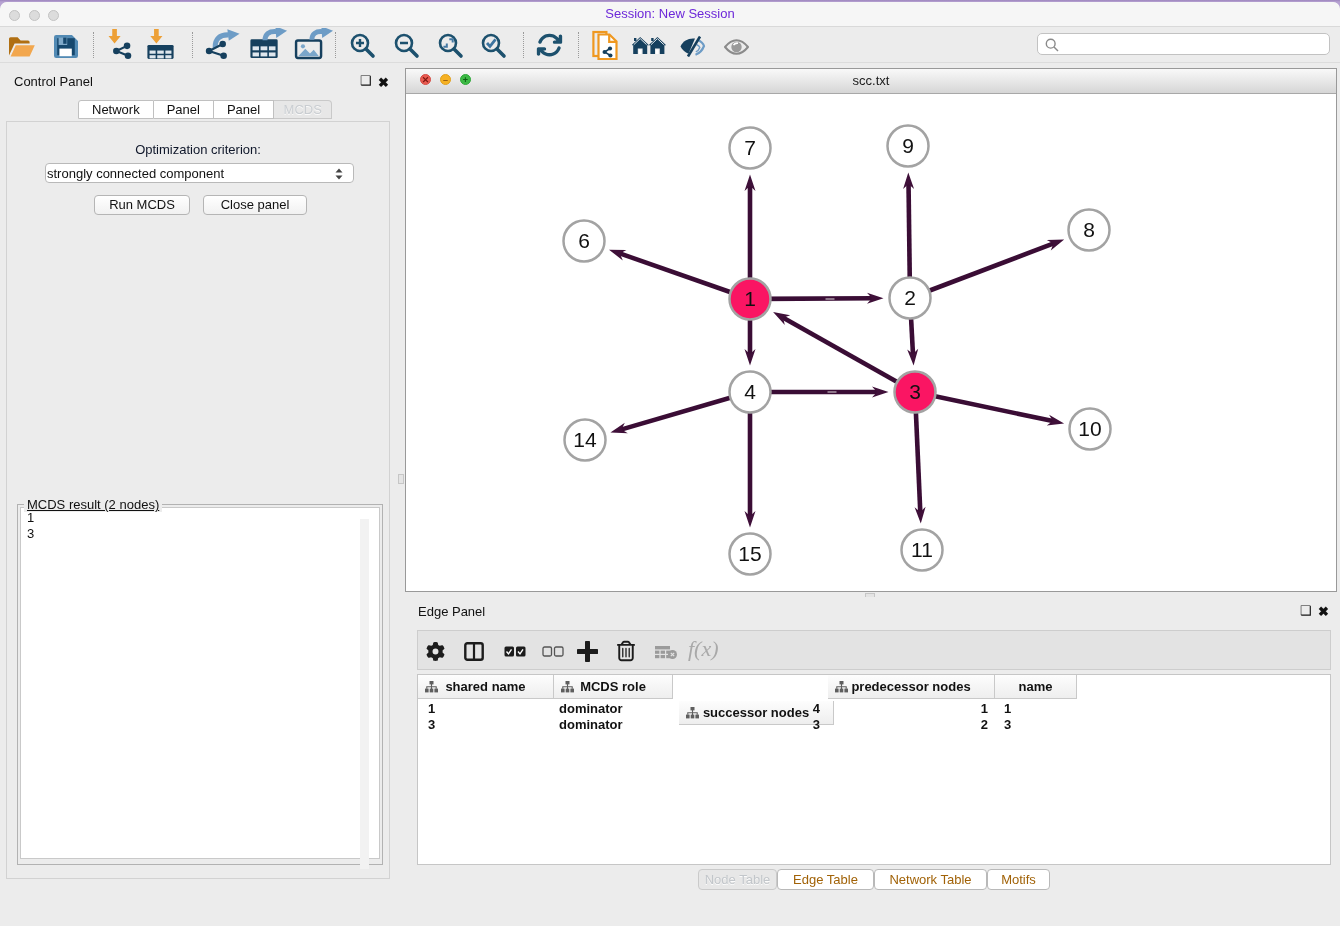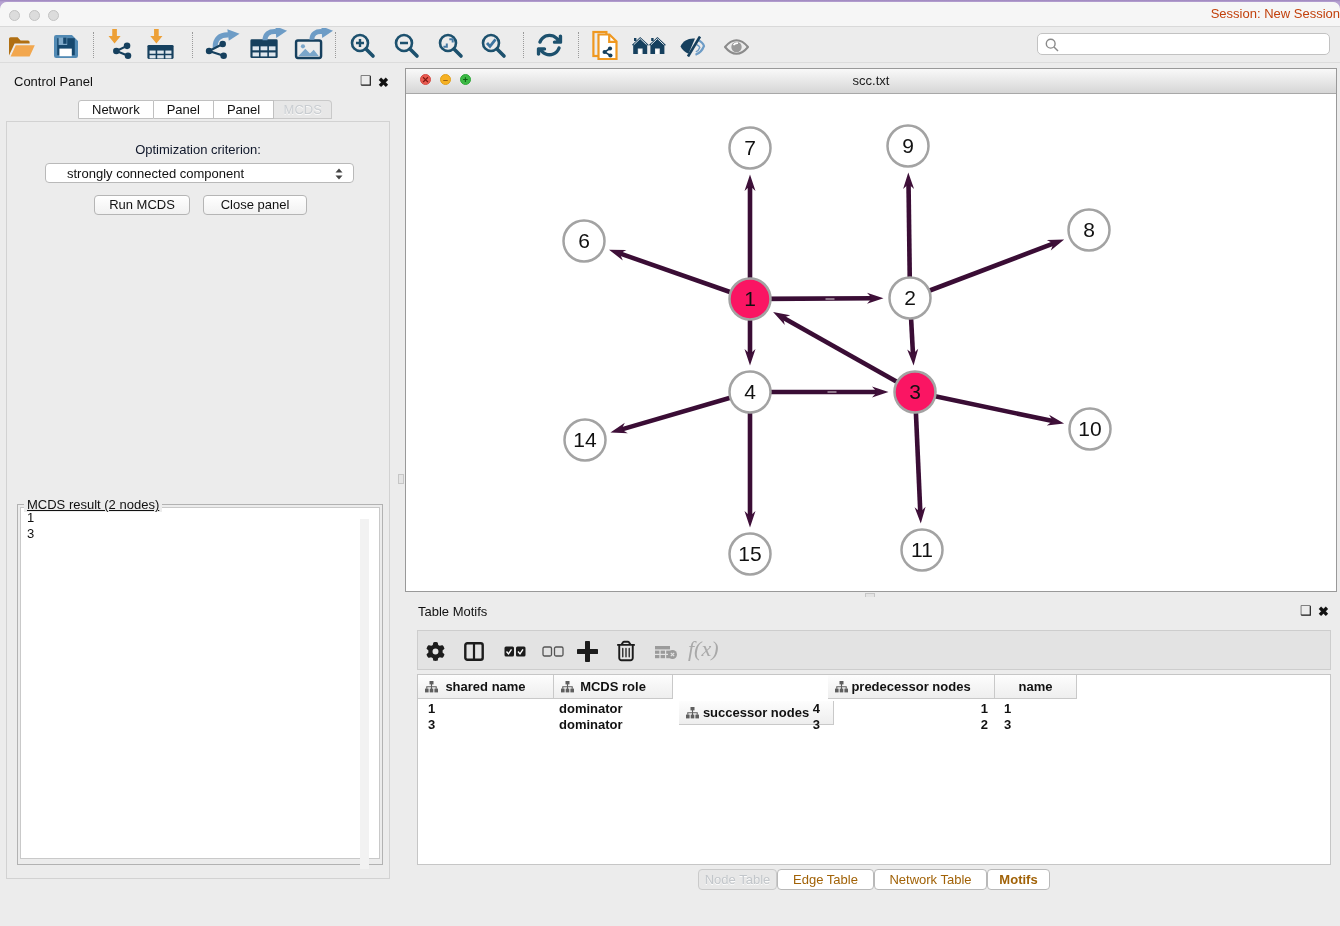--- a/index.html
+++ b/index.html
@@ -7,22 +7,22 @@
   body { font-family:"Liberation Sans", sans-serif; position:relative;
          background:linear-gradient(#9d85bd, #b7a2d2 2px, #b7a2d2); }
   
   #win { position:absolute; left:0; top:2px; width:1340px; height:924px;
          background:#ececec; border-radius:7px 7px 0 0; overflow:hidden; }
   
   #titlebar { position:absolute; left:0; top:0; width:100%; height:25px;
               background:#f6f6f6; border-bottom:1px solid #d9d9d9; border-radius:7px 7px 0 0;}
   .tl { position:absolute; top:8px; width:11px; height:11px; border-radius:50%;
         background:#dcdcdc; border:1px solid #c3c3c3; }
-  #title-text { position:absolute; top:4px; left:0; width:100%; text-align:right;
-                font-size:13px; color:#c2410c; }
+  #title-text { position:absolute; top:4px; left:0; width:100%; text-align:center;
+                font-size:13px; color:#6d28d9; }
   
   #toolbar { position:absolute; left:0; top:25px; width:100%; height:36px;
              background:#ececec; border-bottom:1px solid #dcdcdc; }
   .sep { position:absolute; top:5px; height:26px; width:0;
          border-left:1px dotted #9a9a9a; }
   .ticon { position:absolute; top:3px; }
   
   #searchbox { position:absolute; left:1037px; top:6px; width:293px; height:22px;
                background:#fff; border:1px solid #c2c2c2; border-radius:5px; }
   
@@ -34,21 +34,21 @@
          font-size:13px; color:#111; text-align:center; line-height:18px; padding:0 13px; }
   .tab.first { border-left:1px solid #c0c0c0; border-radius:3px 0 0 0; }
   .tab.sel { background:#e7e7e7; color:#c9cdd1; border-radius:0 4px 0 0;
              border-color:#c9c9c9; text-shadow:0 1px 0 #fafafa; }
   #cp-body { position:absolute; left:6px; top:57px; width:384px; height:758px;
              border:1px solid #d2d2d2; background:#ececec; }
   #opt-label { position:absolute; left:0; top:20px; width:100%; text-align:center;
                font-size:13px; color:#0f172a; }
   #combo { position:absolute; left:38px; top:41px; width:309px; height:20px; background:#fff;
            border:1px solid #b9b9b9; border-radius:4px; font-size:13px; color:#111;
-           line-height:19px; padding-left:21px; }
+           line-height:19px; padding-left:1px; }
   .btn { position:absolute; height:20px; background:linear-gradient(#ffffff,#f1f1f1);
          border:1px solid #b5b5b5; border-radius:4px; font-size:13px; color:#111;
          text-align:center; line-height:18px; }
   
   #mcds-box { position:absolute; left:10px; top:375px; width:366px; height:368px; }
   #mcds-border { position:absolute; left:0; top:7px; width:100%; height:361px;
                  border:1px solid #b2b2b2; }
   #mcds-legend { position:absolute; left:7px; top:0; background:#ececec; padding:0 3px;
                  font-size:13px; color:#111;text-decoration:underline; }
   #mcds-white { position:absolute; left:3px; top:10px; width:360px; height:352px;
@@ -342,21 +342,21 @@
         <text x="344" y="305">4</text>
           <text x="509" y="305">3</text>
         <text x="179" y="353">14</text>
           <text x="684" y="342">10</text>
         <text x="344" y="467">15</text>
           <text x="516" y="463">11</text>
       </g>
     </svg>
   </div>
   <div id="tpanel">
-    <div id="tp-title">Table Motifs</div>
+    <div id="tp-title">Edge Panel</div>
     <div class="paneicon" style="left:903px; top:6px;">❑</div>
     <div class="paneicon" style="left:921px; top:7px; font-weight:bold;">✖</div>
     <div id="tp-toolbar">
 
       <svg style="position:absolute; left:8px; top:11px;" width="19" height="19" viewBox="0 0 512 512">
         <path fill="#1c1c1c" d="M495.9 166.6c3.2 8.7 .5 18.4-6.4 24.6l-43.3 39.4c1.1 8.3 1.7 16.8 1.7 25.4s-.6 17.1-1.7 25.4l43.3 39.4c6.9 6.2 9.6 15.9 6.4 24.6c-4.4 11.9-9.7 23.3-15.8 34.3l-4.7 8.1c-6.6 11-14 21.4-22.1 31.2c-5.9 7.2-15.7 9.6-24.5 6.8l-55.7-17.7c-13.4 10.3-28.2 18.9-44 25.4l-12.5 57.1c-2 9.1-9 16.3-18.2 17.8c-13.8 2.3-28 3.5-42.5 3.5s-28.7-1.2-42.5-3.5c-9.2-1.5-16.2-8.7-18.2-17.8l-12.5-57.1c-15.8-6.5-30.6-15.1-44-25.4L83.1 425.9c-8.8 2.8-18.6 .3-24.5-6.8c-8.1-9.8-15.5-20.2-22.1-31.2l-4.7-8.1c-6.1-11-11.4-22.4-15.8-34.3c-3.2-8.7-.5-18.4 6.4-24.6l43.3-39.4C64.6 273.1 64 264.6 64 256s.6-17.1 1.7-25.4L22.4 191.2c-6.9-6.2-9.6-15.9-6.4-24.6c4.4-11.9 9.7-23.3 15.8-34.3l4.7-8.1c6.6-11 14-21.4 22.1-31.2c5.9-7.2 15.7-9.6 24.5-6.8l55.7 17.7c13.4-10.3 28.2-18.9 44-25.4l12.5-57.1c2-9.1 9-16.3 18.2-17.8C227.3 1.2 241.5 0 256 0s28.7 1.2 42.5 3.5c9.2 1.5 16.2 8.7 18.2 17.8l12.5 57.1c15.8 6.5 30.6 15.1 44 25.4l55.7-17.7c8.8-2.8 18.6-.3 24.5 6.8c8.1 9.8 15.5 20.2 22.1 31.2l4.7 8.1c6.1 11 11.4 22.4 15.8 34.3zM256 336a80 80 0 1 0 0-160 80 80 0 1 0 0 160z"></path>
       </svg>
 
       <svg style="position:absolute; left:46px; top:11px;" width="20" height="19" viewBox="0 0 20 19">
         <rect x="1.3" y="1.3" width="17.4" height="16.4" rx="2" fill="none" stroke="#1c1c1c" stroke-width="2.4"></rect>
@@ -448,15 +448,15 @@
       <div class="td" style="left:586px;top:26px;">1</div>
       <div class="td" style="left:10px; top:42px;">3</div>
       <div class="td" style="left:141px;top:42px;">dominator</div>
       <div class="td" style="left:0; width:402px; text-align:right; top:42px;">3</div>
       <div class="td" style="left:0; width:570px; text-align:right; top:42px;">2</div>
       <div class="td" style="left:586px;top:42px;">3</div>
     </div>
     <div class="btab sel" style="left:301px; top:272px; width:79px;">Node Table</div>
     <div class="btab" style="left:380px; top:272px; width:97px;">Edge Table</div>
     <div class="btab" style="left:477px; top:272px; width:113px;">Network Table</div>
-    <div class="btab" style="left:590px; top:272px; width:63px;font-weight:bold;">Motifs</div>
+    <div class="btab" style="left:590px; top:272px; width:63px;">Motifs</div>
   </div>
 </div>
 
 </body></html>

